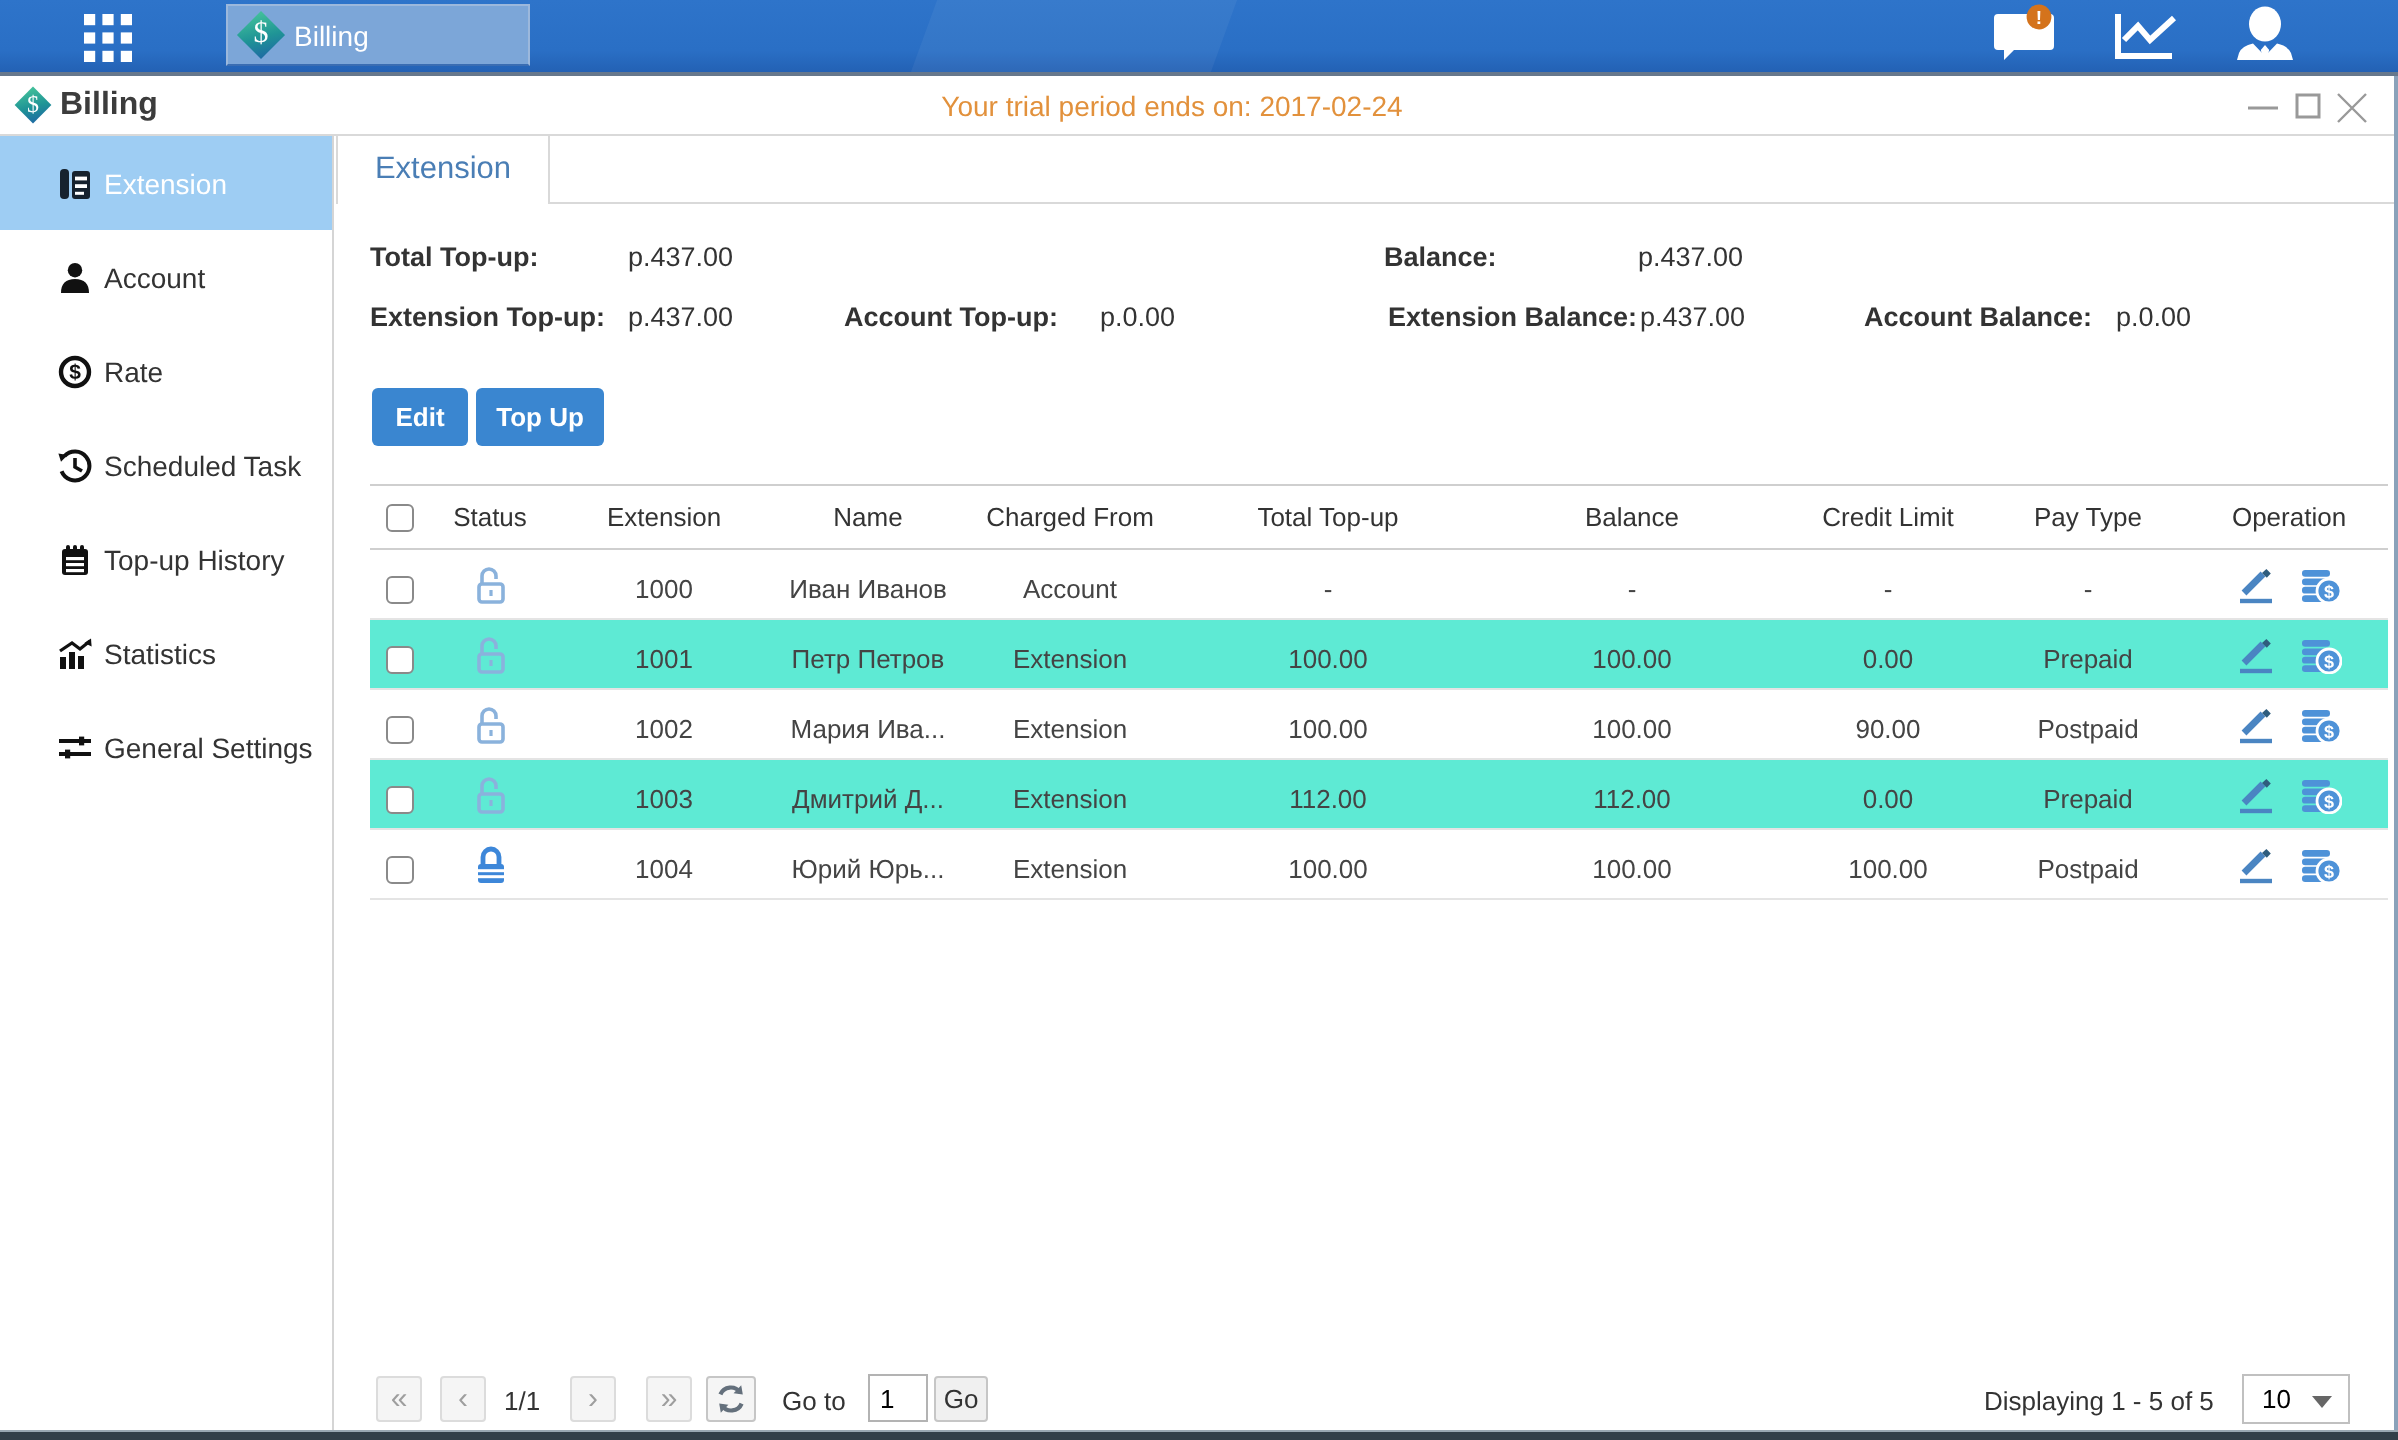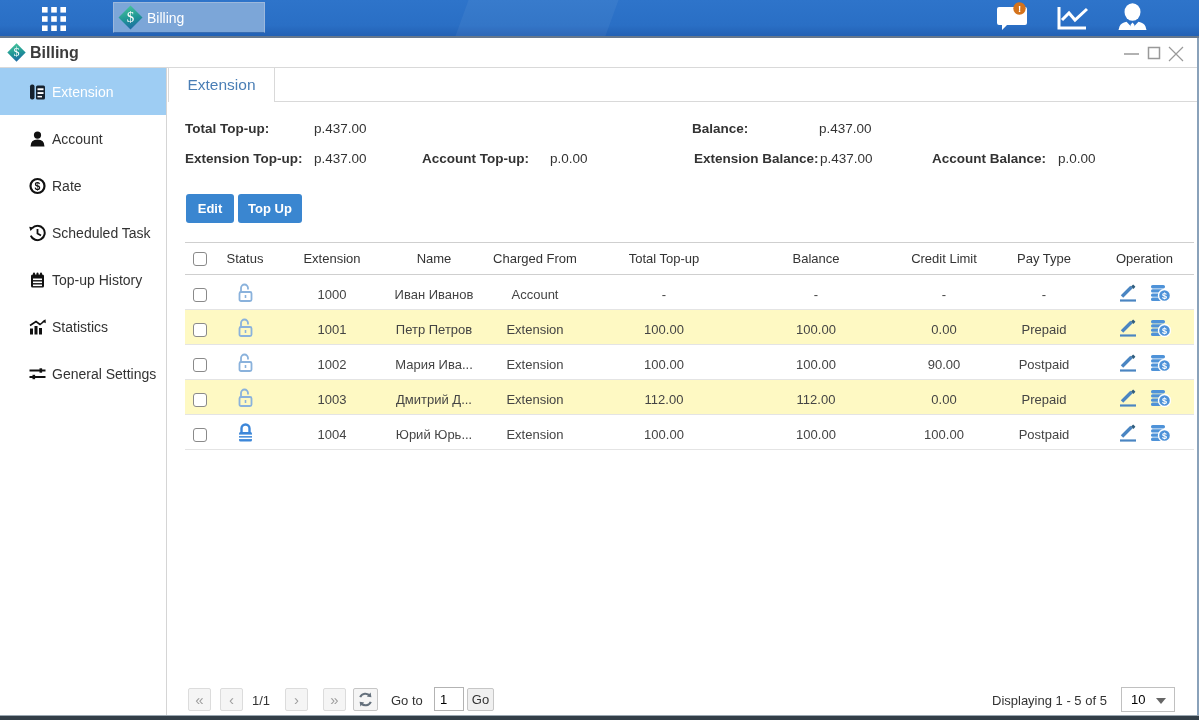--- a/index.html
+++ b/index.html
@@ -25,21 +25,21 @@
 .sbicon { position:absolute; left:29px; top:50%; transform:translateY(-50%); width:17px; height:17px; }
 #tabbox { position:absolute; left:168px; top:68px; width:107px; height:34px; border-left:1px solid #d9d9d9; border-right:1px solid #d9d9d9; background:#fff; text-align:center; line-height:34px; font-size:15.5px; color:#4a7eb5; }
 #tabline { position:absolute; left:275px; top:101px; width:922px; height:1px; background:#d9d9d9; }
 .lbl { position:absolute; font-size:13.5px; font-weight:bold; color:#333; white-space:nowrap; }
 .val { position:absolute; font-size:13.5px; color:#333; white-space:nowrap; }
 .btn { position:absolute; background:#3a86d0; color:#fff; font-size:13px; font-weight:bold; border-radius:3px; text-align:center; line-height:29px; height:29px; }
 #tbl { position:absolute; left:185px; top:242px; width:1009px; }
 #tbl table { border-collapse:collapse; width:1009px; table-layout:fixed; font-size:13px; color:#444; }
 #tbl th { font-weight:normal; color:#333; height:32px; border-top:1px solid #cfcfcf; border-bottom:1px solid #cfcfcf; text-align:center; font-size:13px; }
 #tbl td { height:35px; padding-top:4px; border-bottom:1px solid #e4e4e4; text-align:center; }
-#tbl tr.alt td { background:#fef9c3; }
+#tbl tr.alt td { background:#5eead4; }
 .cb { display:inline-block; width:14px; height:14px; border:1px solid #8a8a8a; border-radius:3px; background:#fff; vertical-align:middle; }
 #pager { position:absolute; left:0; top:687px; width:1199px; height:26px; font-size:13px; color:#333; }
 .pbtn { position:absolute; width:23px; height:23px; background:#f5f5f5; border:1px solid #dcdcdc; border-radius:2px; color:#9e9e9e; text-align:center; line-height:21px; font-size:15px; }
 #gotoinput { position:absolute; width:30px; height:24px; border:1px solid #b3b3b3; font-size:13px; padding-left:5px; font-family:"Liberation Sans",sans-serif; }
 #gobtn { position:absolute; width:27px; height:23px; background:#f0f0f0; border:1px solid #c6c6c6; border-radius:2px; text-align:center; line-height:21px; font-size:13px; color:#333; }
 #dd { position:absolute; left:1121px; top:0px; width:54px; height:25px; border:1px solid #c0c0c0; background:#fff; }
 #dd .num { position:absolute; left:9px; top:4px; font-size:13px; color:#000000; }
 #dd .tri { position:absolute; right:8px; top:10px; width:0; height:0; border-left:5px solid transparent; border-right:5px solid transparent; border-top:6px solid #666; }
 #bottomstrip { position:absolute; left:0; top:715px; width:1199px; height:5px; background:#333f48; border-top:1px solid #9aa7b1; }
 #rightborder { position:absolute; left:1197px; top:38px; width:2px; height:677px; background:#8aa2ba; }
@@ -84,20 +84,21 @@
     </g>
   </svg>
 </div>
 <div style="position:absolute;left:462px;top:0;width:150px;height:36px;background:rgba(255,255,255,0.05);transform:skewX(-20deg);"></div>
 <div id="topborder"></div>
 <div id="titlebar">
   <div class="diamond" style="left:10px;top:8px;width:13px;height:13px;">
       <span style="font-size:12px;">$</span>
     </div>
   <div id="titletext">Billing</div>
+  <div id="trial">Your trial period ends on: 2017-02-24</div>
   <svg id="winctl" width="62" height="17" viewBox="0 0 62 17">
     <line x1="1" y1="9" x2="16" y2="9" stroke="#999" stroke-width="1.5"></line>
     <rect x="25.5" y="2.5" width="11" height="11" fill="none" stroke="#999" stroke-width="1.5"></rect>
     <path d="M46,2 L60,16 M60,2 L46,16" stroke="#999" stroke-width="1.2"></path>
   </svg>
 </div>
 <div id="sidebar">
   <div class="sbitem sel">
     <svg class="sbicon" viewBox="0 0 17 17">
         <g fill="#16222e">

